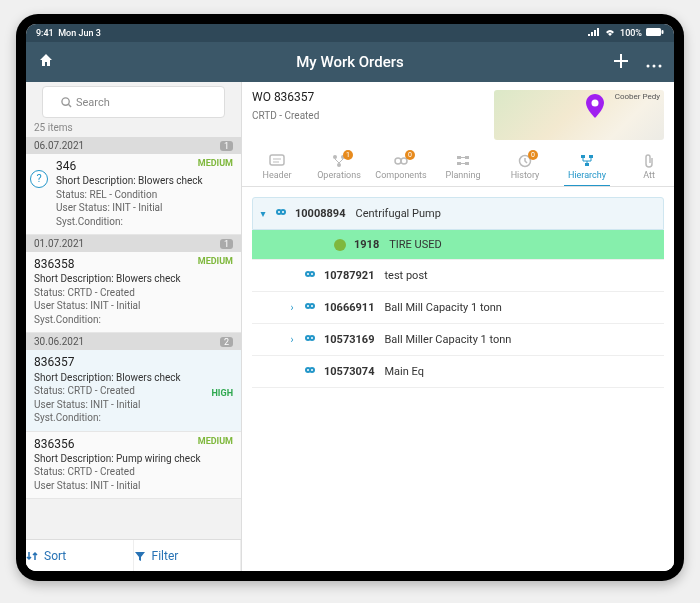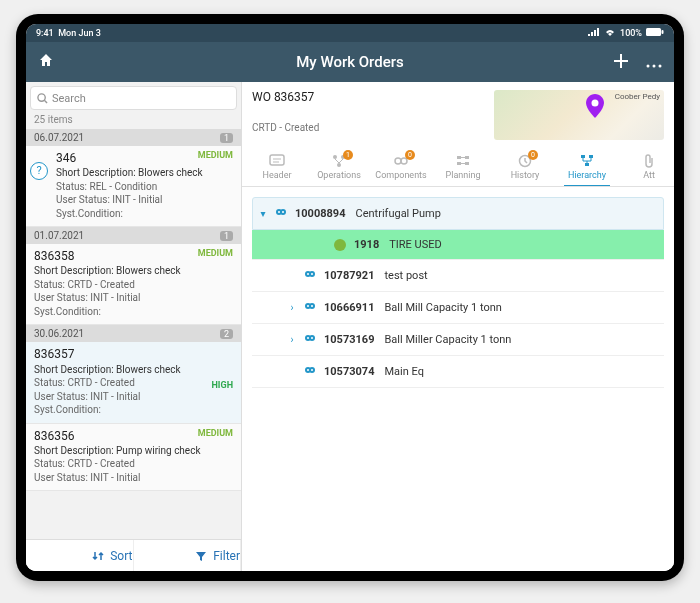--- a/index.html
+++ b/index.html
@@ -29,22 +29,22 @@
   position: relative;
 }
 .navbar .title { position: absolute; left: 0; right: 0; text-align: center; font-size: 15px; font-weight: 500; pointer-events: none; }
 .navbar .left, .navbar .right { display: flex; gap: 18px; align-items: center; font-size: 16px; z-index: 1; }
 .content { flex: 1; display: flex; background: #f7f7f7; overflow: hidden; }
 .sidebar {
   width: 216px; background: #f2f2f2; display: flex; flex-direction: column;
   border-right: 1px solid #ddd;
 }
 .search {
-  margin: 4px 4px 2px; height: 24px; background: #fff; border: 1px solid #ddd;
-  border-radius: 4px; display: flex; align-items: center; padding: 0 6px;
+  margin: 4px 16px 2px; height: 32px; background: #fff; border: 1px solid #ddd;
+  border-radius: 4px; display: flex; align-items: center; padding: 0 18px;
   font-size: 11px; color: #888;
 }
 .search svg { margin-right: 4px; }
 .count { font-size: 10px; color: #888; padding: 2px 8px 4px; }
 .list { flex: 1; overflow: hidden; }
 .date-hdr {
   background: #dcdcdc; padding: 3px 8px; font-size: 10px; color: #555;
   display: flex; justify-content: space-between; align-items: center;
 }
 .date-hdr .badge { background: #aaa; color: #fff; border-radius: 3px; padding: 0 4px; font-size: 9px; }
@@ -61,28 +61,28 @@
 .help-circle {
   position: absolute; left: 4px; top: 16px; width: 18px; height: 18px;
   border: 1px solid #2396c9; border-radius: 50%; background: #fff;
   color: #2396c9; font-size: 11px; display: flex; align-items: center;
   justify-content: center;
 }
 .bottom-actions {
   height: 32px; background: #fff; border-top: 1px solid #ddd; display: flex;
 }
 .bottom-actions .act {
-  flex: 1; display: flex; align-items: center; justify-content: flex-end;
+  flex: 1; display: flex; align-items: center; justify-content: flex-start;
   gap: 6px; font-size: 12px; color: #2873b5; border-right: 1px solid #eee;
 }
 .main { flex: 1; background: #fff; display: flex; flex-direction: column; overflow: hidden; }
 .main-hdr { display: flex; padding: 8px 10px 0; gap: 8px; align-items: flex-start; }
 .main-hdr .info { flex: 1; }
 .main-hdr .wonum { font-weight: 400; font-size: 12px; color: #222; }
-.main-hdr .status { font-size: 10px; color: #777; margin-top: 18px; }
+.main-hdr .status { font-size: 10px; color: #777; margin-top: 6px; }
 .map {
   width: 170px; height: 50px;
   background: linear-gradient(135deg, #dbe8c7 0%, #f3e9d0 45%, #f7f2e6 75%, #ecebe5 100%);
   border-radius: 3px; position: relative; overflow: hidden;
 }
 .map .label { position: absolute; right: 4px; top: 2px; font-size: 8px; color: #555; }
 .map .pin { position: absolute; left: 92px; top: 4px; }
 .tabs {
   display: flex; border-bottom: 1px solid #e0e0e0; margin-top: 10px;
   padding: 0 4px; overflow: hidden;

